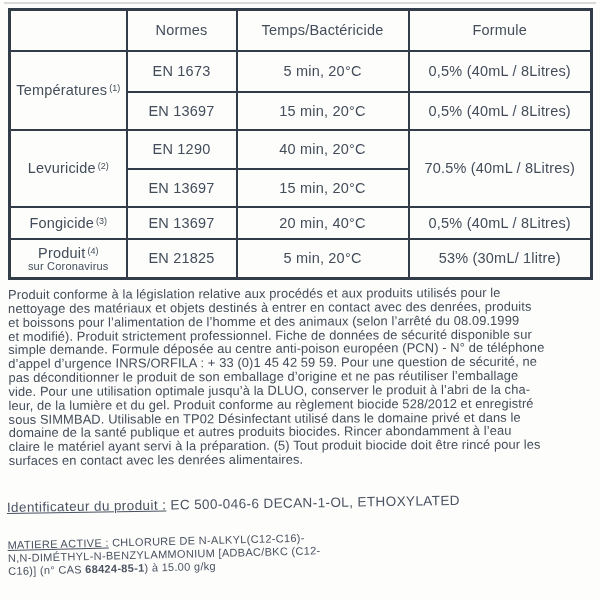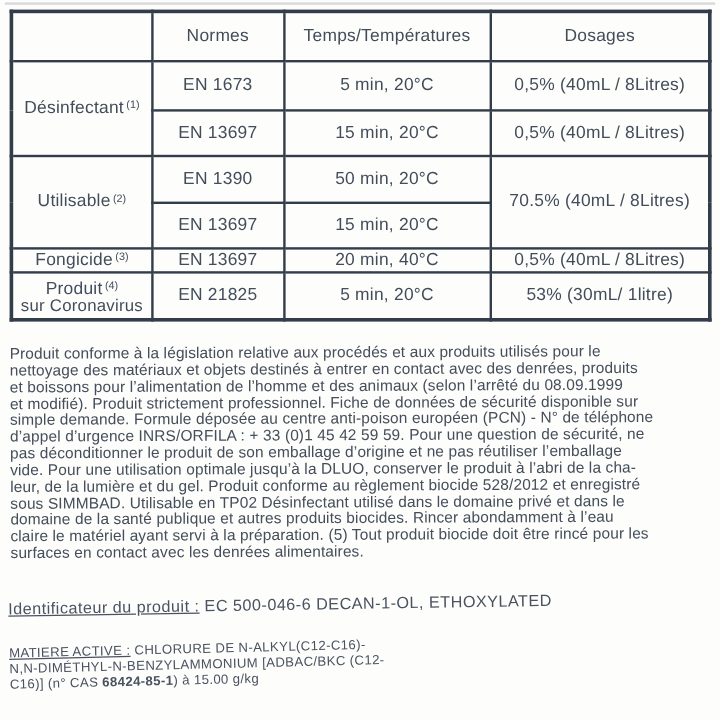--- a/index.html
+++ b/index.html
@@ -53,21 +53,21 @@
     padding-left: 11px;
   }
   sup.fn {
     font-size: 9px;
     letter-spacing: 0;
     margin-left: 2px;
     vertical-align: 4px;
   }
   .sub-line {
     display: block;
-    font-size: 14px;
+    font-size: 11px;
     line-height: 10px;
     letter-spacing: 0.2px;
   }
   
   .legal {
     position: absolute;
     top: 288px;
     left: 8px;
     width: 588px;
     font-size: 12.9px;
@@ -119,48 +119,48 @@
     <colgroup>
       <col style="width:117px">
         <col style="width:110px">
         <col style="width:172px">
         <col style="width:183px">
     </colgroup>
     <tbody>
         <tr style="height:41px">
       <th></th>
       <th>Normes</th>
-      <th>Temps/Températures</th>
-      <th>Dosages</th>
+      <th>Temps/Bactéricide</th>
+      <th>Formule</th>
     </tr>
 
     <tr style="height:41px">
-      <td class="cat" rowspan="2"><span>Désinfectant</span><sup class="fn">(1)</sup></td>
+      <td class="cat" rowspan="2"><span>Températures</span><sup class="fn">(1)</sup></td>
       <td>EN 1673</td>
       <td>5 min, 20°C</td>
       <td>0,5% (40mL / 8Litres)</td>
     </tr>
     <tr style="height:38px">
       <td>EN 13697</td>
       <td>15 min, 20°C</td>
       <td>0,5% (40mL / 8Litres)</td>
     </tr>
 
     <tr style="height:39px">
-      <td class="cat" rowspan="2"><span>Utilisable</span><sup class="fn">(2)</sup></td>
-      <td>EN 1390</td>
-      <td>50 min, 20°C</td>
+      <td class="cat" rowspan="2"><span>Levuricide</span><sup class="fn">(2)</sup></td>
+      <td>EN 1290</td>
+      <td>40 min, 20°C</td>
       <td rowspan="2">70.5% (40mL / 8Litres)</td>
     </tr>
     <tr style="height:38px">
       <td>EN 13697</td>
       <td>15 min, 20°C</td>
     </tr>
 
-    <tr style="height:20px">
+    <tr style="height:32px">
       <td class="cat"><span>Fongicide</span><sup class="fn">(3)</sup></td>
       <td>EN 13697</td>
       <td>20 min, 40°C</td>
       <td>0,5% (40mL / 8Litres)</td>
     </tr>
 
     <tr style="height:40px">
       <td class="cat"><span>Produit</span><sup class="fn">(4)</sup><span class="sub-line">sur Coronavirus</span></td>
       <td>EN 21825</td>
       <td>5 min, 20°C</td>

